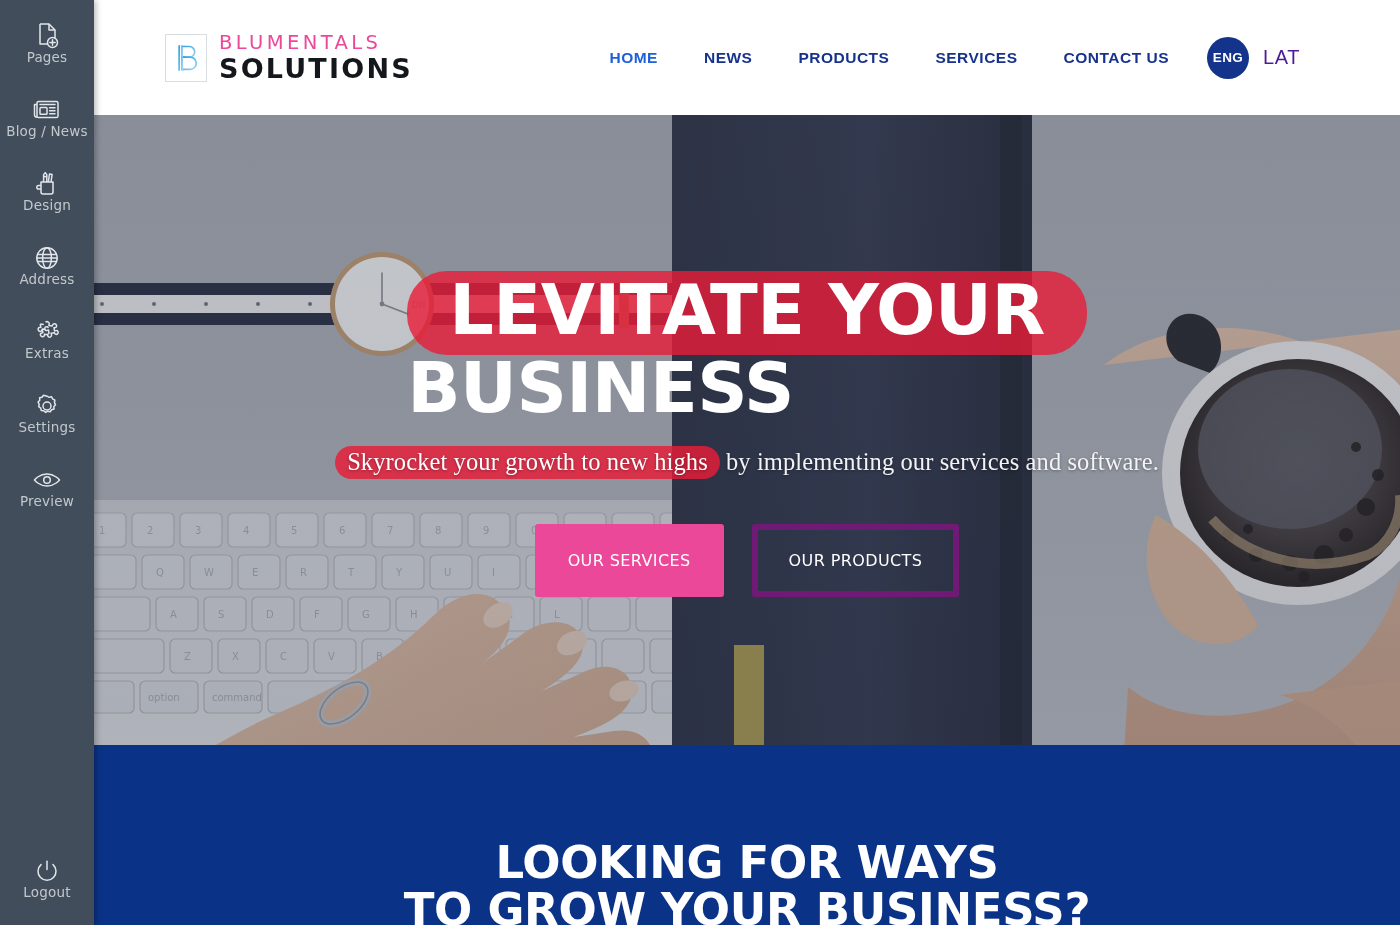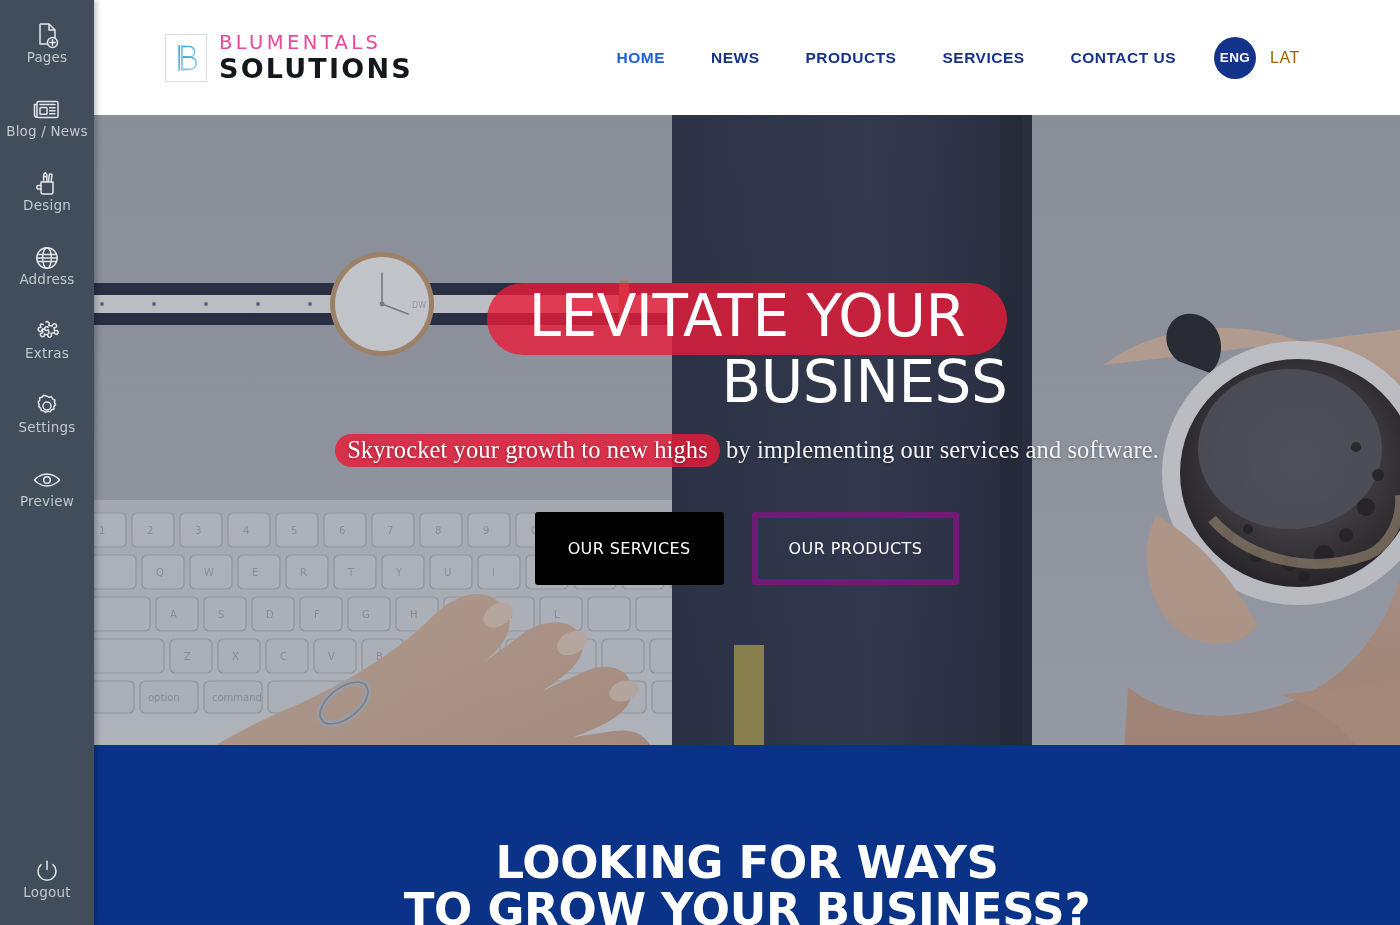--- a/index.html
+++ b/index.html
@@ -61,62 +61,62 @@
     color:#17328c; text-decoration:none; padding:0 23px; cursor:pointer;
     white-space:nowrap;
   }
   .nav a.active { color:#1f5fd8; }
   .lang { display:flex; align-items:center; gap:14px; margin-left:15px; }
   .lang-pill {
     width:42px; height:42px; border-radius:50%; background:#14348c;
     color:#fff; font-size:13.5px; font-weight:700; letter-spacing:.4px;
     display:flex; align-items:center; justify-content:center; cursor:pointer;
   }
-  .lang-alt { font-size:16px; color:#a16207; letter-spacing:.6px; cursor:pointer; }
+  .lang-alt { font-size:20px; color:#4c1d95; letter-spacing:.6px; cursor:pointer; }
 
   
   .hero {
     height:630px; position:relative; overflow:hidden;
     background:#8b8f98;
   }
   .hero-photo { position:absolute; inset:0; }
   .hero-overlay {
     position:absolute; inset:0;
     background:linear-gradient(180deg, rgba(70,78,96,.30), rgba(60,68,88,.34));
   }
   .hero-inner {
     position:relative; z-index:6; height:100%;
     display:flex; flex-direction:column; align-items:center; justify-content:center;
     padding-top:8px;
   }
   .hero-h1 {
     font-family:"DejaVu Sans", sans-serif;
-    font-weight:400; font-size:58px; line-height:.96; color:#fff;
-    text-align:right; letter-spacing:-0.5px; text-transform:uppercase;
+    font-weight:700; font-size:70px; line-height:.96; color:#fff;
+    text-align:left; letter-spacing:-0.5px; text-transform:uppercase;
   }
   .hero-h1 .ln { display:block; }
   .hl-red {
     background:rgba(232,28,56,.80);
     border-radius:40px; padding:6px 42px 10px; display:inline-block;
     -webkit-box-decoration-break:clone;
   }
   .hero-sub {
     margin-top:26px; font-family:"Liberation Serif", serif;
     font-size:24.5px; color:#f2f3f5; text-align:center; letter-spacing:.1px;
     text-shadow:0 1px 3px rgba(0,0,0,.35);
   }
   .hero-sub .hl {
     background:rgba(232,28,56,.82); border-radius:18px; padding:2px 12px 4px;
     color:#fff;
   }
   .hero-btns { margin-top:48px; display:flex; gap:28px; }
   .btn {
     font-family:"DejaVu Sans", sans-serif;
     font-size:16px; letter-spacing:.4px; cursor:pointer; border:none;
-    padding:27px 33px; color:#fff; background:#000000; border-radius:3px;
+    padding:27px 33px; color:#fff; background:#ec4899; border-radius:3px;
   }
   .btn.outline { background:transparent; border:6px solid #701a75; padding:15px 31px; }
 
   
   .cta {
     background:#0a3287; height:180px; position:relative;
     display:flex; flex-direction:column; align-items:center;
     padding-top:94px;
   }
   .cta h2 {

